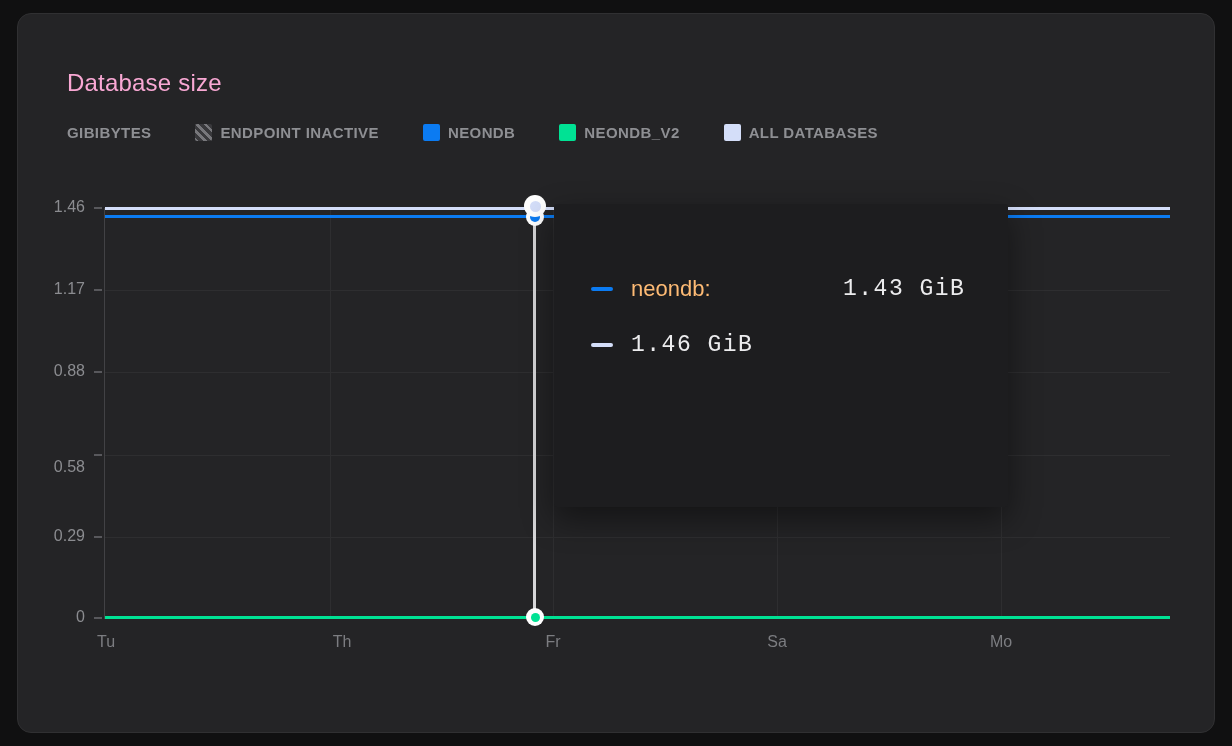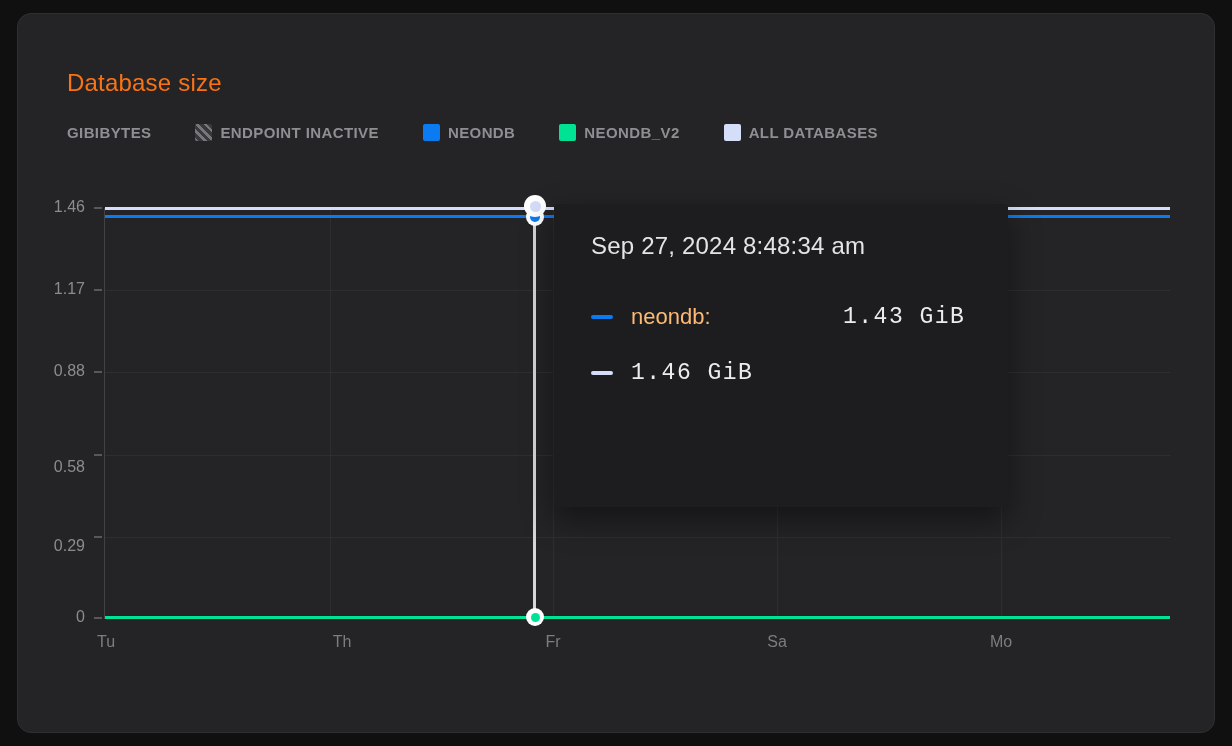--- a/index.html
+++ b/index.html
@@ -9,21 +9,21 @@
     font-family:"Liberation Sans","DejaVu Sans",sans-serif;
     overflow:hidden;
     position:relative;
   }
   .card {
     position:absolute; left:17px; top:13px; width:1198px; height:720px;
     background:#242426; border:1px solid #303032; border-radius:14px;
   }
   .card-title {
     position:absolute; left:49px; top:55px;
-    font-size:24px; font-weight:500; color:#f97316; letter-spacing:.2px;text-align:right;
+    font-size:24px; font-weight:500; color:#f9a8d4; letter-spacing:.2px;text-align:right;
   }
   .legend {
     position:absolute; left:49px; top:106px; height:24px;
     display:flex; align-items:center; gap:44px;
   }
   .legend-item { display:flex; align-items:flex-end; }
   .legend-label {
     font-size:15px; font-weight:700; color:#8e8f93;
     letter-spacing:.4px; text-transform:uppercase; white-space:nowrap;
   }
@@ -121,21 +121,21 @@
     <div class="ytick-dash" style="top:81px"></div>
     <div class="ytick-dash" style="top:163px"></div>
     <div class="ytick-dash" style="top:246px"></div>
     <div class="ytick-dash" style="top:328px"></div>
     <div class="ytick-dash" style="top:409px"></div>
 
     <span class="ylabel" style="top:-10px">1.46</span>
     <span class="ylabel" style="top:72px">1.17</span>
     <span class="ylabel" style="top:154px">0.88</span>
     <span class="ylabel" style="top:250px">0.58</span>
-    <span class="ylabel" style="top:329px">0.29</span>
+    <span class="ylabel" style="top:319px">0.29</span>
     <span class="ylabel" style="top:400px">0</span>
 
     <span class="xlabel" style="left:-21px">Tu</span>
     <span class="xlabel" style="left:215px">Th</span>
     <span class="xlabel" style="left:426px">Fr</span>
     <span class="xlabel" style="left:650px">Sa</span>
     <span class="xlabel" style="left:874px">Mo</span>
 
     <div class="series-line" style="top: -1.5px; background: rgb(212, 222, 249);"></div>
     <div class="series-line" style="top: 6.94521px; background: rgb(11, 123, 242);"></div>
@@ -147,21 +147,20 @@
     </div>
     <div class="dot dot-ring" style="left:419px; top:-13px; width:22px; height:22px;">
       <div class="dot-core" style="width: 11px; height: 11px; background: rgb(212, 222, 249);"></div>
     </div>
     <div class="dot dot-ring" style="left:421px; top:400px; width:18px; height:18px;">
       <div class="dot-core" style="width: 9px; height: 9px; background: rgb(0, 226, 148);"></div>
     </div>
   </div>
 
   <div class="tooltip">
-    <div class="tooltip-title">Sep 27, 2024 8:48:34 am</div>
     <div class="tooltip-rows">
       <div class="tooltip-row">
         <span class="row-dash" style="background: rgb(11, 123, 242);"></span>
         <span class="row-label">neondb:</span>
         <span class="row-value">1.43 GiB</span>
       </div>
       <div class="tooltip-row">
         <span class="row-dash" style="background: rgb(212, 222, 249);"></span>
         <span class="row-value">1.46 GiB</span>
       </div>

